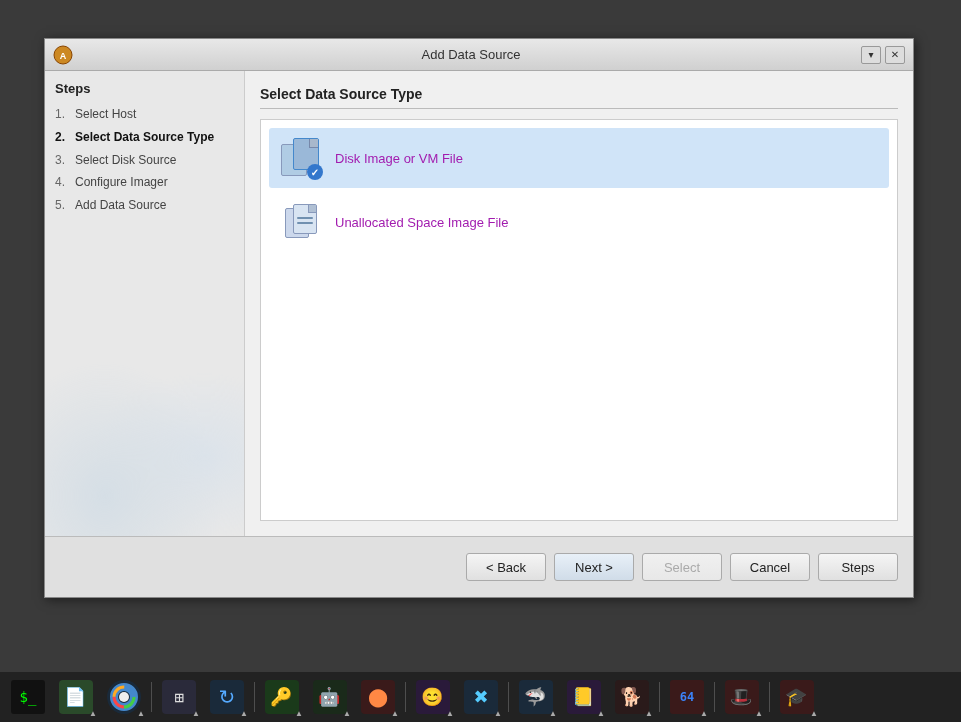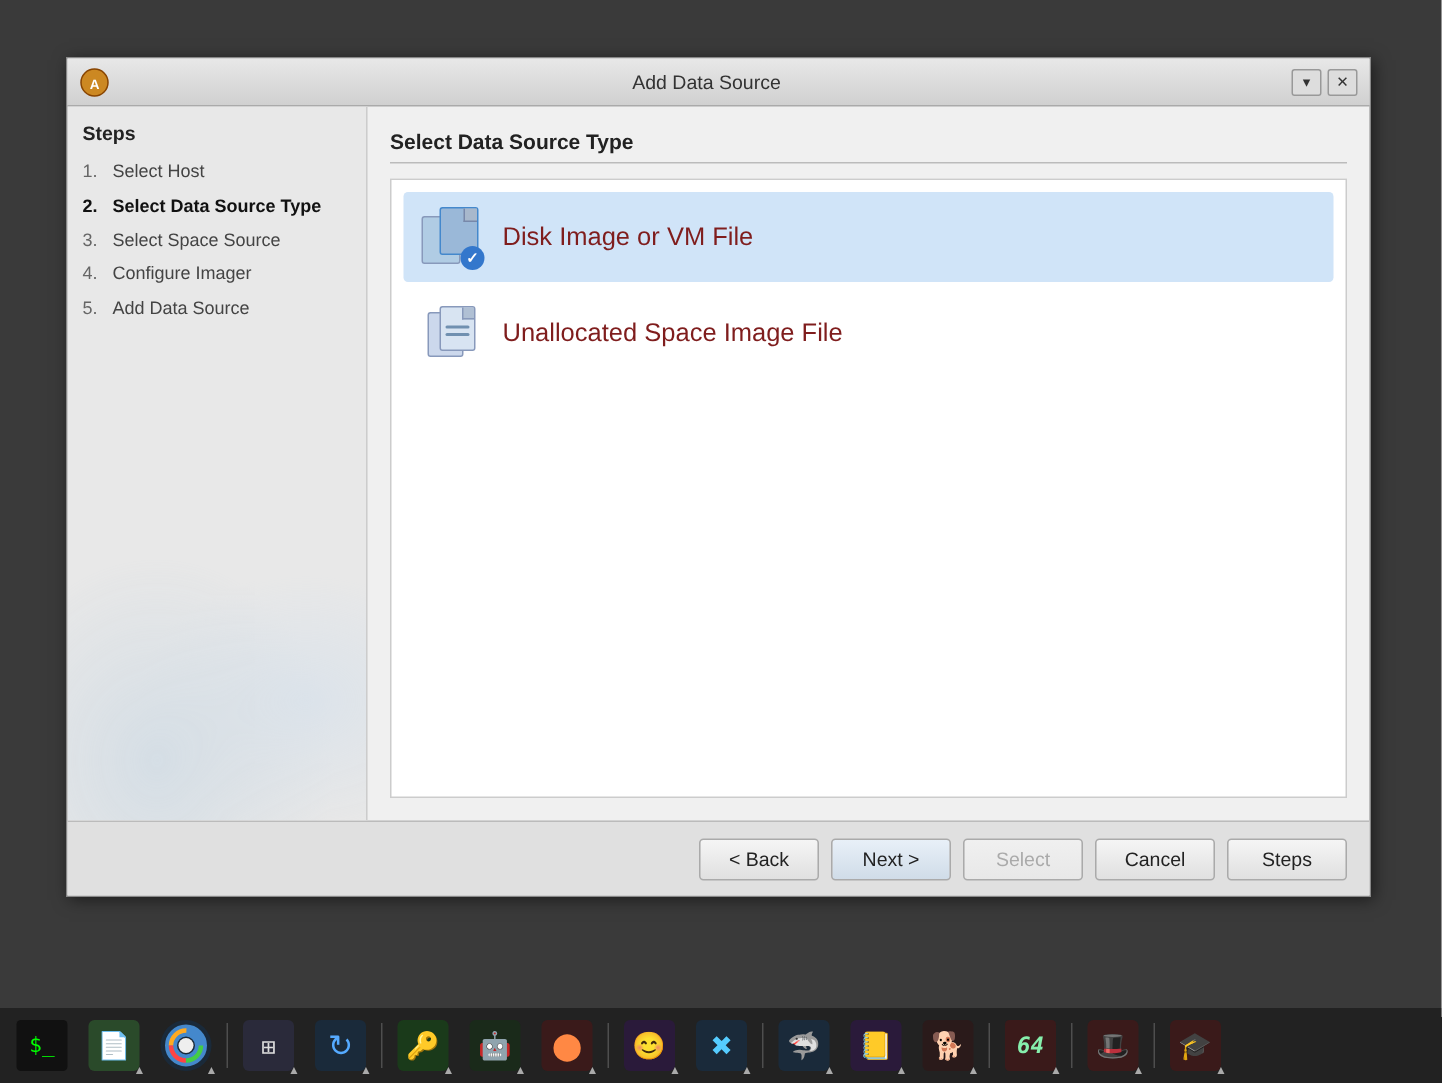--- a/index.html
+++ b/index.html
@@ -211,27 +211,27 @@
       width: 44px;
       height: 44px;
       margin-right: 12px;
       flex-shrink: 0;
       display: flex;
       align-items: center;
       justify-content: center;
       position: relative;
     }
     .option-label {
-      font-size: 17px;
-      color: #7f1d1d;
+      font-size: 13px;
+      color: #a21caf;
     }
 
     
     .dialog-footer {
-      height: 50px;
+      height: 61px;
       background: #e0e0e0;
       border-top: 1px solid #bbb;
       display: flex;
       align-items: center;
       justify-content: flex-end;
       padding: 0 15px;
       gap: 8px;
       flex-shrink: 0;
     }
     .dialog-btn {
@@ -334,21 +334,21 @@
         <li>
           <span class="step-num">1.</span>
           <span>Select Host</span>
         </li>
         <li class="active">
           <span class="step-num">2.</span>
           <span>Select Data Source Type</span>
         </li>
         <li>
           <span class="step-num">3.</span>
-          <span>Select Space Source</span>
+          <span>Select Disk Source</span>
         </li>
         <li>
           <span class="step-num">4.</span>
           <span>Configure Imager</span>
         </li>
         <li>
           <span class="step-num">5.</span>
           <span>Add Data Source</span>
         </li>
       </ul>
@@ -482,21 +482,21 @@
   </div>
 
   <div class="taskbar-item">
     <div class="taskbar-icon" style="background:#2a1a1a; color:#c84; font-size:18px;">🐕</div>
     <span class="taskbar-arrow">▲</span>
   </div>
 
   <div class="taskbar-separator"></div>
 
   <div class="taskbar-item">
-    <div class="taskbar-icon" style="background:#3a1a1a; color:#86efac; font-size:15px; font-weight:bold; font-family:monospace; border-radius:3px;font-style:italic;">64</div>
+    <div class="taskbar-icon" style="background:#3a1a1a; color:#3b82f6; font-size:12px; font-weight:bold; font-family:monospace; border-radius:3px;">64</div>
     <span class="taskbar-arrow">▲</span>
   </div>
 
   <div class="taskbar-separator"></div>
 
   <div class="taskbar-item">
     <div class="taskbar-icon" style="background:#3a1a1a; color:#f55; font-size:18px;">🎩</div>
     <span class="taskbar-arrow">▲</span>
   </div>
 

